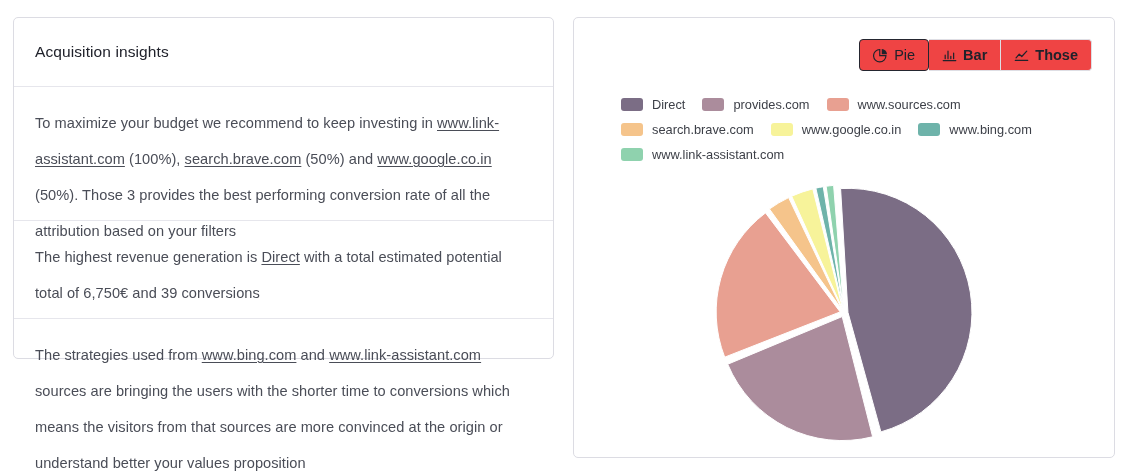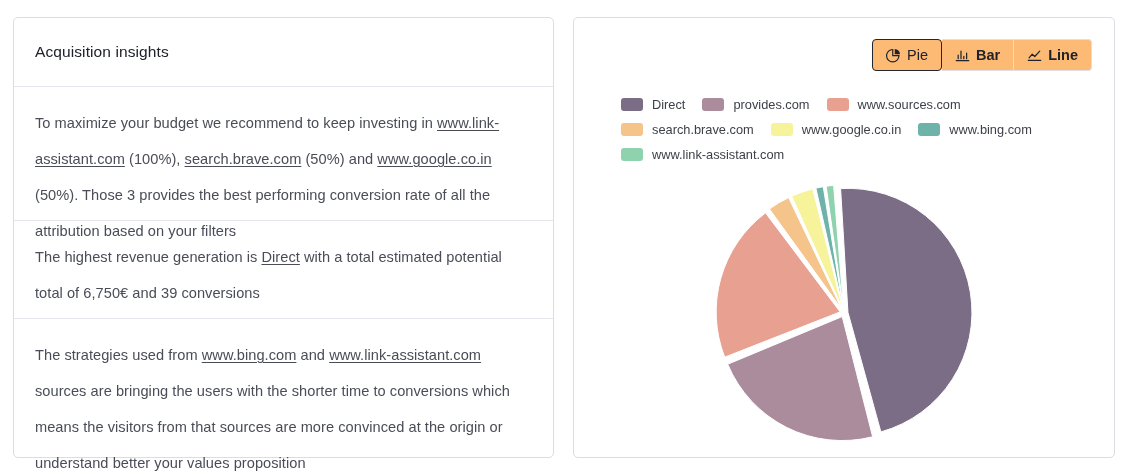--- a/index.html
+++ b/index.html
@@ -9,21 +9,21 @@
     -webkit-font-smoothing:antialiased;
   }
   .page{position:relative;width:1128px;height:474px;overflow:hidden;}
 
   
   .card{
     position:absolute;background:#ffffff;
     border:1px solid #dcdce3;border-radius:5px;
     box-sizing:border-box;
   }
-  .card-left{left:13px;top:17px;width:541px;height:441px;}
+  .card-left{left:13px;top:17px;width:541px;height:342px;}
   .card-right{left:573px;top:17px;width:542px;height:441px;}
 
   
   .insights-header{
     height:69px;box-sizing:border-box;
     border-bottom:1px solid #e6e6ec;
     display:flex;align-items:center;
     padding:0 21px;
   }
   .insights-title{
@@ -49,21 +49,21 @@
   .blk3{height:auto;}
 
   
   .chart-toolbar{
     position:absolute;right:22px;top:21px;
     display:flex;
   }
   .seg-btn{
     display:flex;align-items:center;gap:6px;
     height:32px;padding:0 13px;box-sizing:border-box;
-    background:#fdba74;border:1px solid #dedee4;
+    background:#ef4444;border:1px solid #dedee4;
     font-size:14.5px;color:#20222b;
     cursor:pointer;
   }
   .seg-btn:first-child{border-radius:4px 0 0 4px;}
   .seg-btn:last-child{border-radius:0 4px 4px 0;}
   .seg-btn + .seg-btn{border-left:none;font-weight:bold;}
   .seg-btn.active{
     border:1px solid #242630;border-radius:4px;
     z-index:3;position:relative;
   }
@@ -137,21 +137,21 @@
         </span>
         <span>Bar</span>
       </button>
       <button class="seg-btn">
         <span class="seg-ico">
           <svg viewBox="0 0 16 16" width="15" height="15" fill="none" stroke="currentColor" stroke-width="1.3">
             <path d="M1.4 13.3h13.2" stroke-linecap="round"></path>
             <path d="M2.2 10.5 5.6 6.6l2.7 2.5 5.3-5.8" stroke-linecap="round" stroke-linejoin="round"></path>
           </svg>
         </span>
-        <span>Line</span>
+        <span>Those</span>
       </button>
     </div>
 
     <div class="legend">
         <div class="legend-item">
           <span class="swatch" style="background: rgb(123, 109, 133);"></span>
           <span class="legend-label">Direct</span>
         </div>
         <div class="legend-item">
           <span class="swatch" style="background: rgb(171, 140, 156);"></span>

